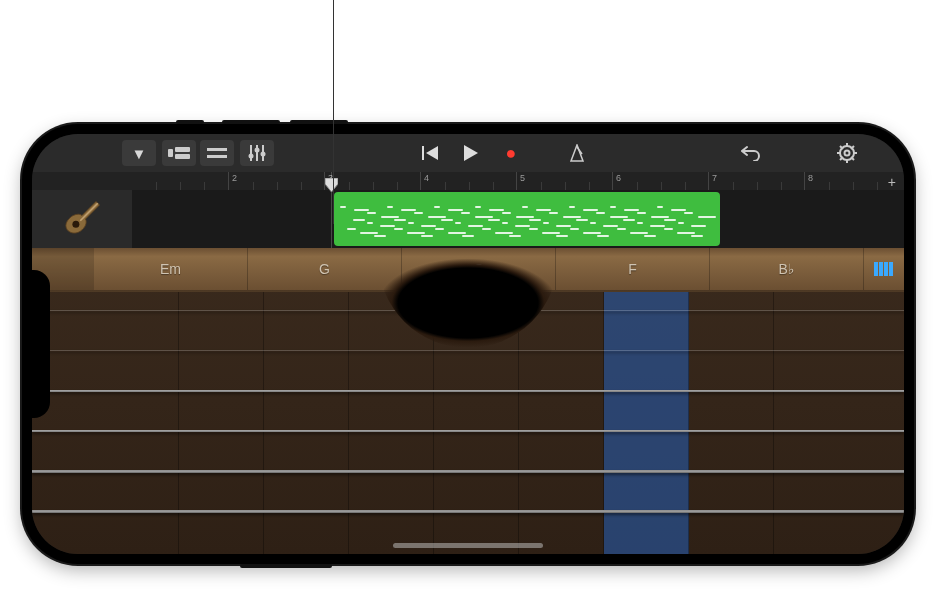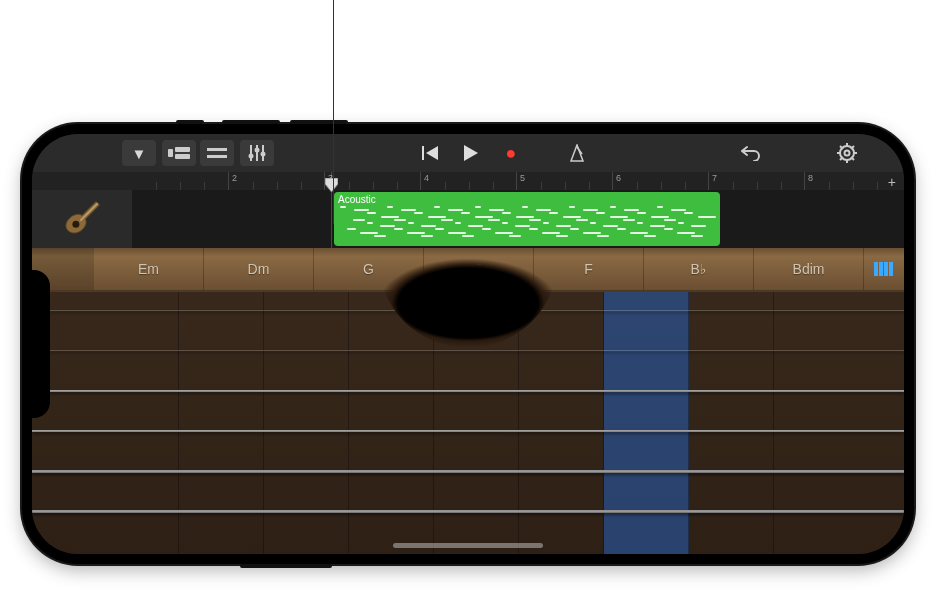--- a/index.html
+++ b/index.html
@@ -439,21 +439,20 @@
 
     <div class="track-row">
       <div class="track-header">
         <svg class="track-icon" viewBox="0 0 48 48">
           <path d="M40 4 L44 8 L28 24 C30 28 28 34 22 38 C16 42 8 40 6 34 C4 28 10 22 14 20 C18 18 22 18 24 20 Z" fill="#8a6a3a" stroke="#5a4020" stroke-width="1"></path>
           <circle cx="17" cy="30" r="4" fill="#2a1a0a"></circle>
           <line x1="42" y1="6" x2="22" y2="26" stroke="#c0a070" stroke-width="2"></line>
         </svg>
       </div>
       <div class="region">
-        <div class="label">Acoustic</div>
         <div class="notes" id="region-notes">
             <div class="note" style="left: 0px; top: 0px; width: 6px;"></div>
             <div class="note" style="left: 6.5px; top: 22.4px; width: 9px;"></div>
             <div class="note" style="left: 13px; top: 12.8px; width: 12px;"></div>
             <div class="note" style="left: 13.5px; top: 3.2px; width: 15px;"></div>
             <div class="note" style="left: 20px; top: 25.6px; width: 18px;"></div>
             <div class="note" style="left: 26.5px; top: 16px; width: 6px;"></div>
             <div class="note" style="left: 27px; top: 6.4px; width: 9px;"></div>
             <div class="note" style="left: 33.5px; top: 28.8px; width: 12px;"></div>
             <div class="note" style="left: 40px; top: 19.2px; width: 15px;"></div>
@@ -530,26 +529,24 @@
             <div class="note" style="left: 357.5px; top: 9.6px; width: 18px;"></div>
           </div>
       </div>
     </div>
 
     <div class="fretboard">
       <div class="chord-strip" id="chord-strip">
         <div class="side-pad"></div>
 
       <div class="chord">Em</div>
-          <div class="chord">Dm</div>
           <div class="chord">G</div>
           <div class="chord">C</div>
           <div class="chord">F</div>
           <div class="chord">B♭</div>
-          <div class="chord">Bdim</div>
           <div class="autoplay">
             <svg width="20" height="14" viewBox="0 0 20 14">
               <rect x="0" y="0" width="4" height="14" fill="#3aa9ff"></rect>
               <rect x="5" y="0" width="4" height="14" fill="#3aa9ff"></rect>
               <rect x="10" y="0" width="4" height="14" fill="#3aa9ff"></rect>
               <rect x="15" y="0" width="4" height="14" fill="#3aa9ff"></rect>
             </svg>
           </div>
         </div>
       <div class="strings-area" id="strings-area">

